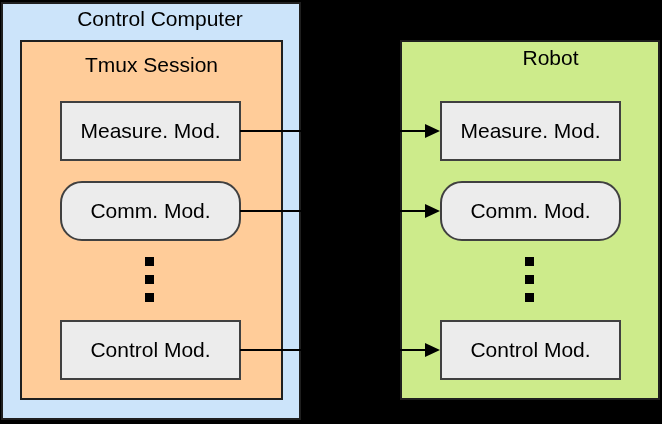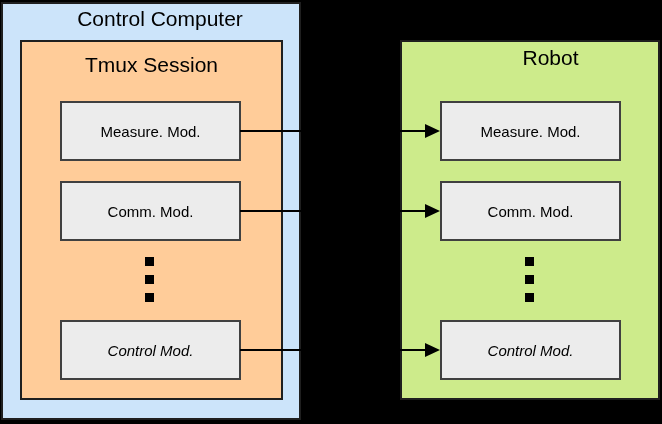--- a/index.html
+++ b/index.html
@@ -43,28 +43,28 @@
   #tmux-title  { left: 20px;  top: 52px; width: 263px; }
   #robot-title { left: 400px; top: 45px; width: 260px; padding-left: 41px; }
 
   
   .module-box {
     width: 181px; height: 60px;
     background: var(--module-fill, #ececec);
     border: 2px solid var(--module-border, #404040);
     display: flex; align-items: center; justify-content: center;
     color: var(--text, #000);
-    font-size: 15px;
+    font-size: 21px;
     white-space: nowrap;
   }
   .mod-left  { left: 60px;  }
   .mod-right { left: 440px; }
   .mod-row1 { top: 101px; }
-  .mod-row2 { top: 181px; }
-  .mod-row3 { top: 320px; font-style: italic; }
+  .mod-row2 { top: 181px; border-radius: 22px; }
+  .mod-row3 { top: 320px; }
 
   
   .dots-col {
     display: flex; flex-direction: column; gap: 9px;
   }
   .dots-col .dot {
     width: 9px; height: 9px;
     background: var(--arrow, #000);
   }
   #dots-left  { left: 145px; top: 257px; }

